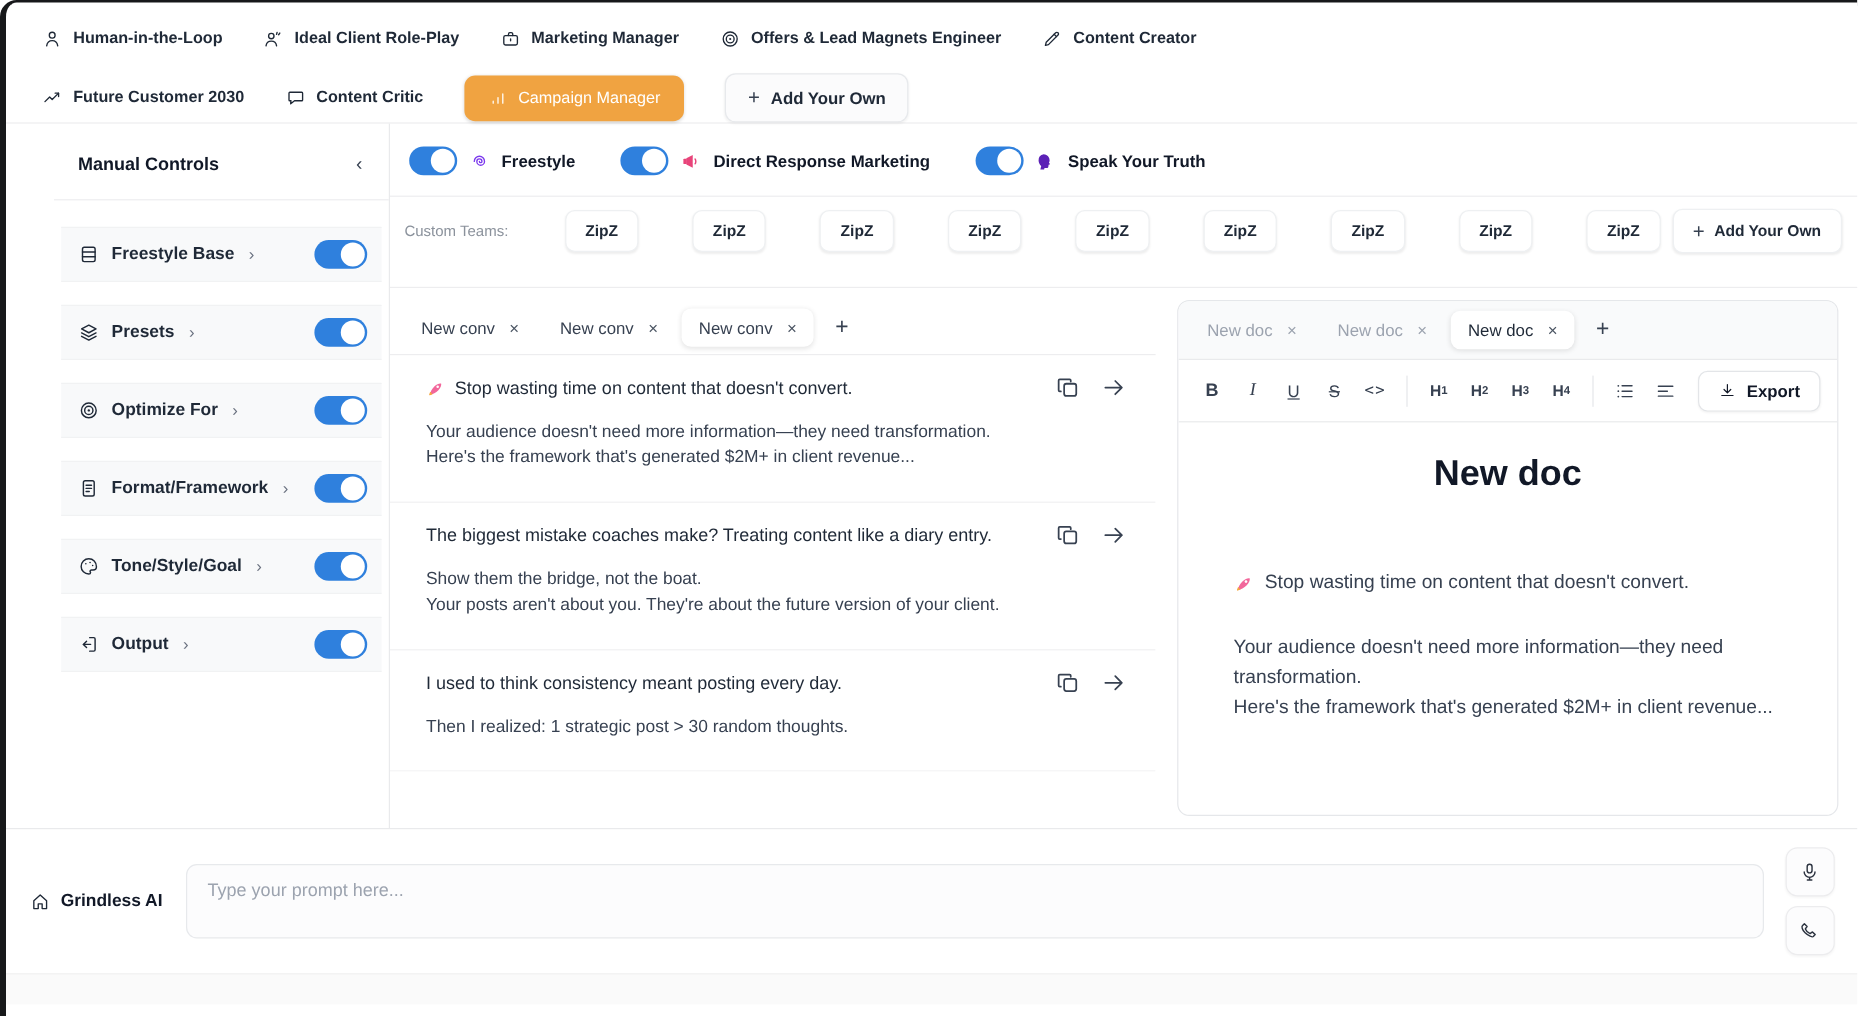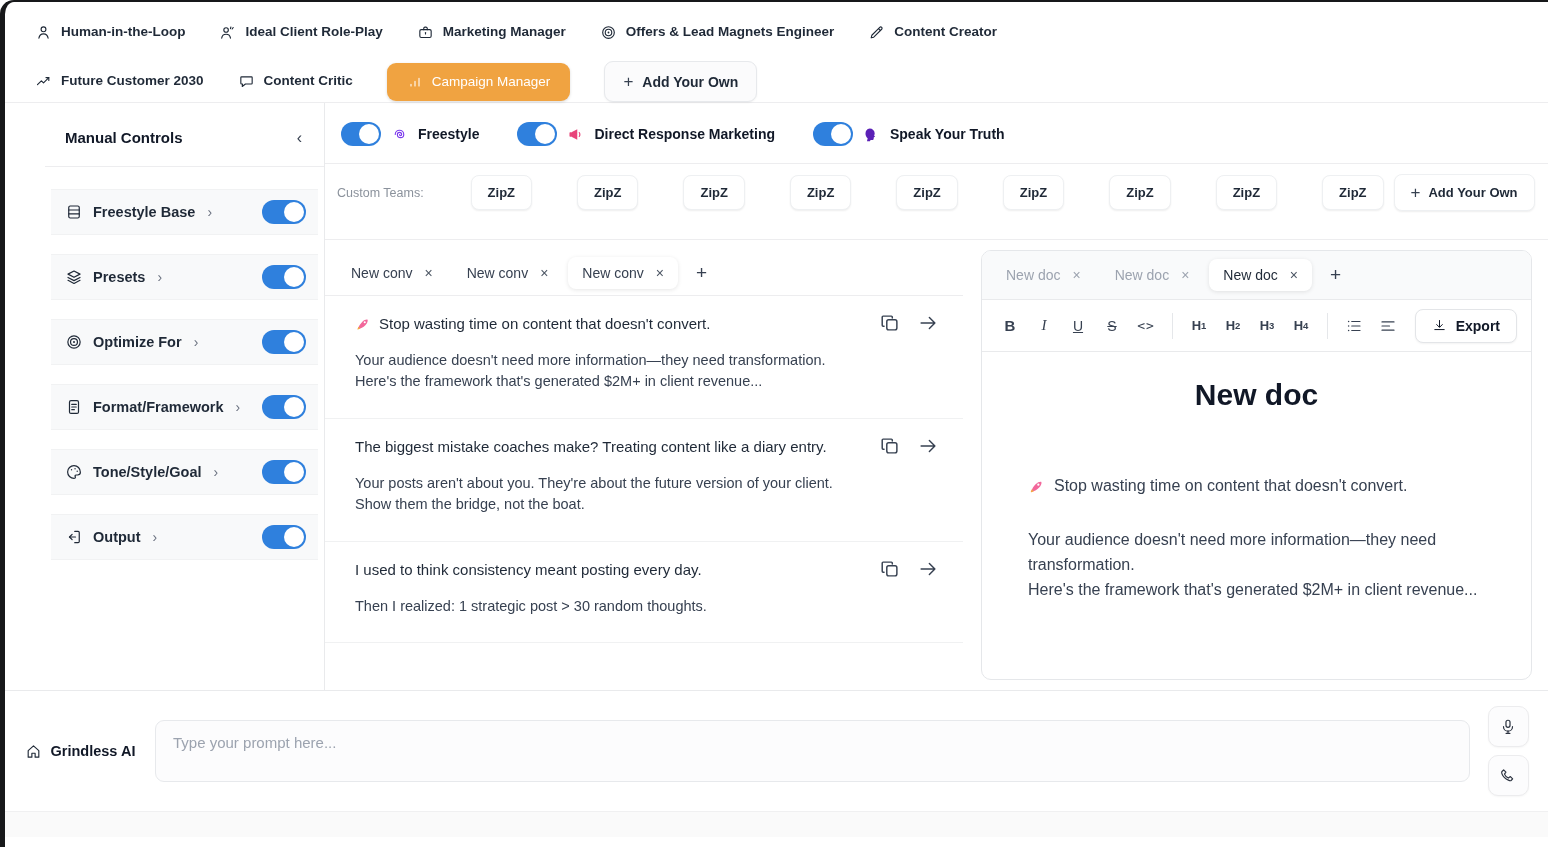--- a/index.html
+++ b/index.html
@@ -373,22 +373,22 @@
                       <path d="M4.5 12h15M13.5 6l6 6-6 6"></path>
                     </svg></span>
               </div>
             </div>
 
             <div class="message">
               <div class="msg-title">
                 <span>The biggest mistake coaches make? Treating content like a diary entry.</span>
               </div>
               <div class="msg-body">
+                <div>Show them the bridge, not the boat.</div>
                 <div>Your posts aren't about you. They're about the future version of your client.</div>
-                <div>Show them the bridge, not the boat.</div>
               </div>
               <div class="msg-actions">
                 <span class="icon-btn"><svg viewBox="0 0 24 24">
                       <rect x="8.5" y="8.5" width="11" height="11" rx="2"></rect>
                       <path d="M5.5 15.5h-1a1 1 0 01-1-1v-9a1 1 0 011-1h9a1 1 0 011 1v1"></path>
                     </svg></span>
                 <span class="icon-btn"><svg viewBox="0 0 24 24">
                       <path d="M4.5 12h15M13.5 6l6 6-6 6"></path>
                     </svg></span>
               </div>

